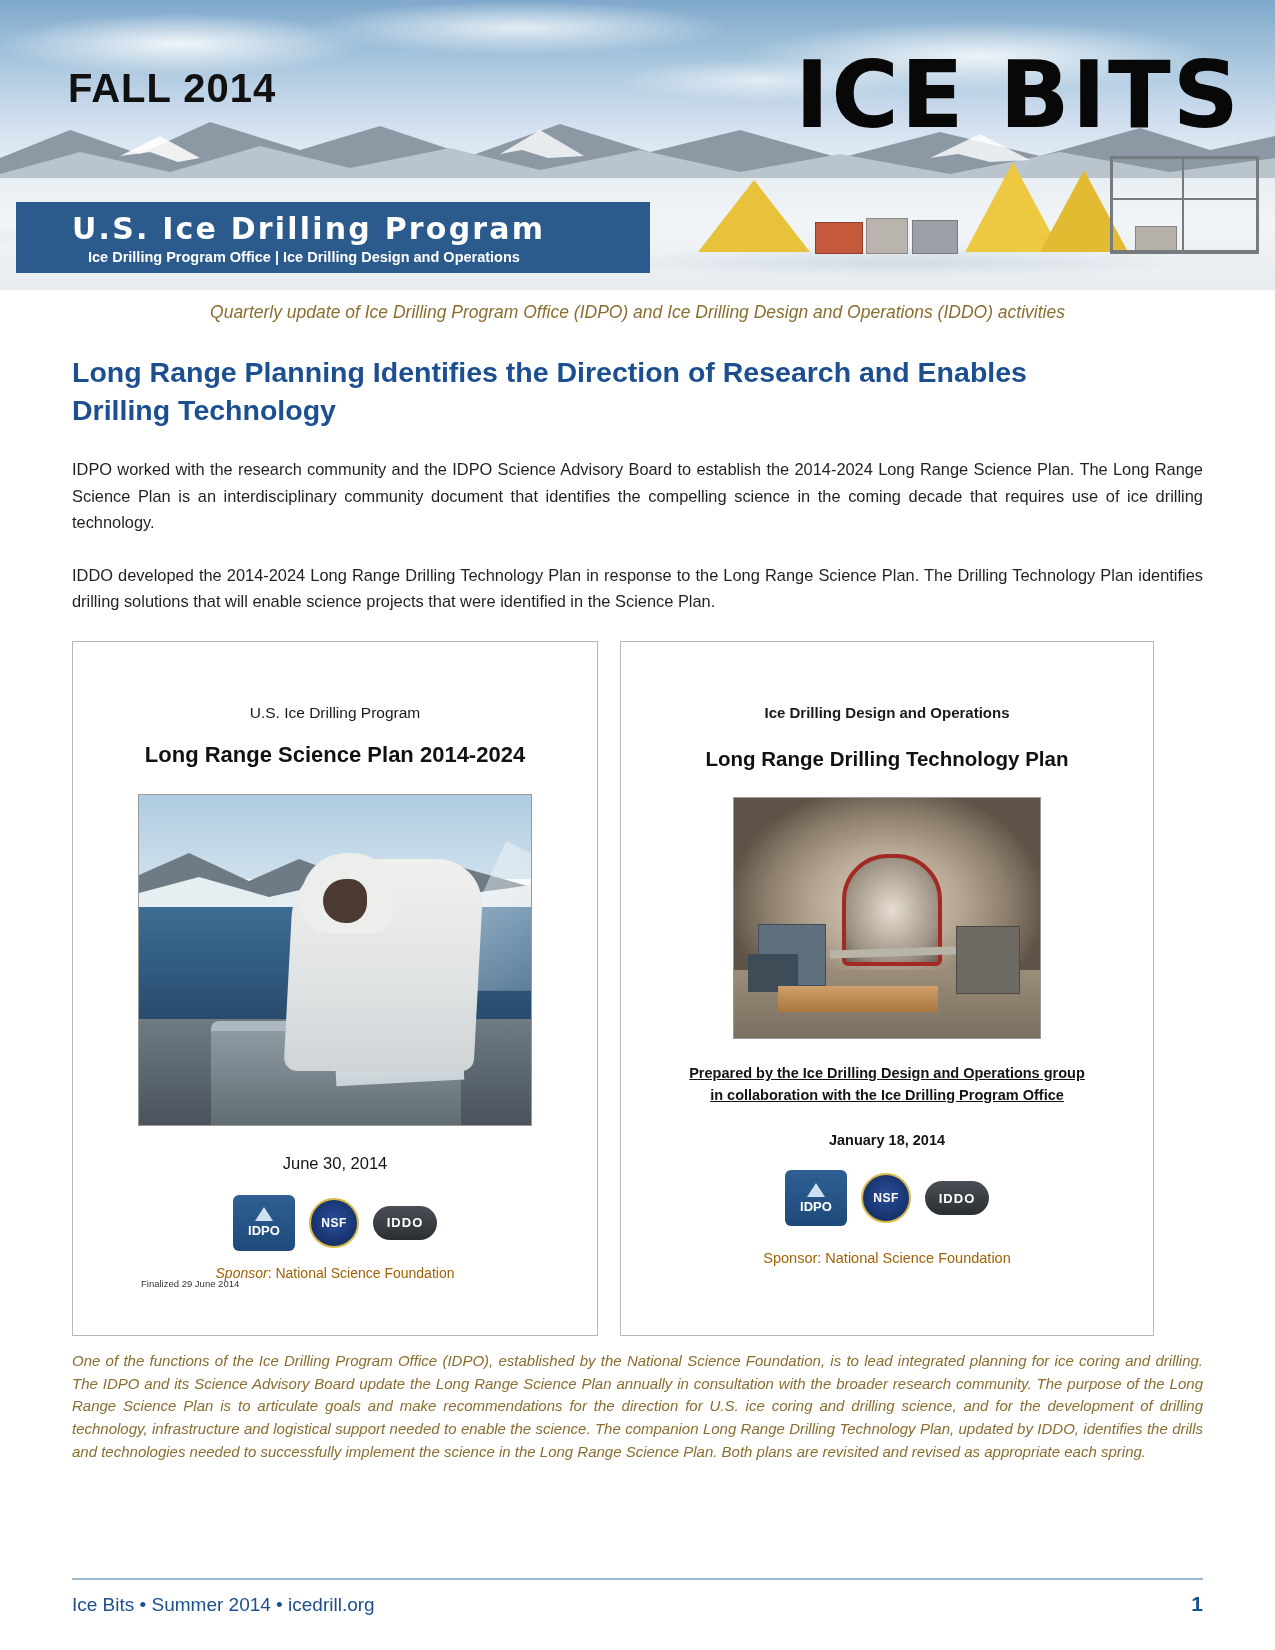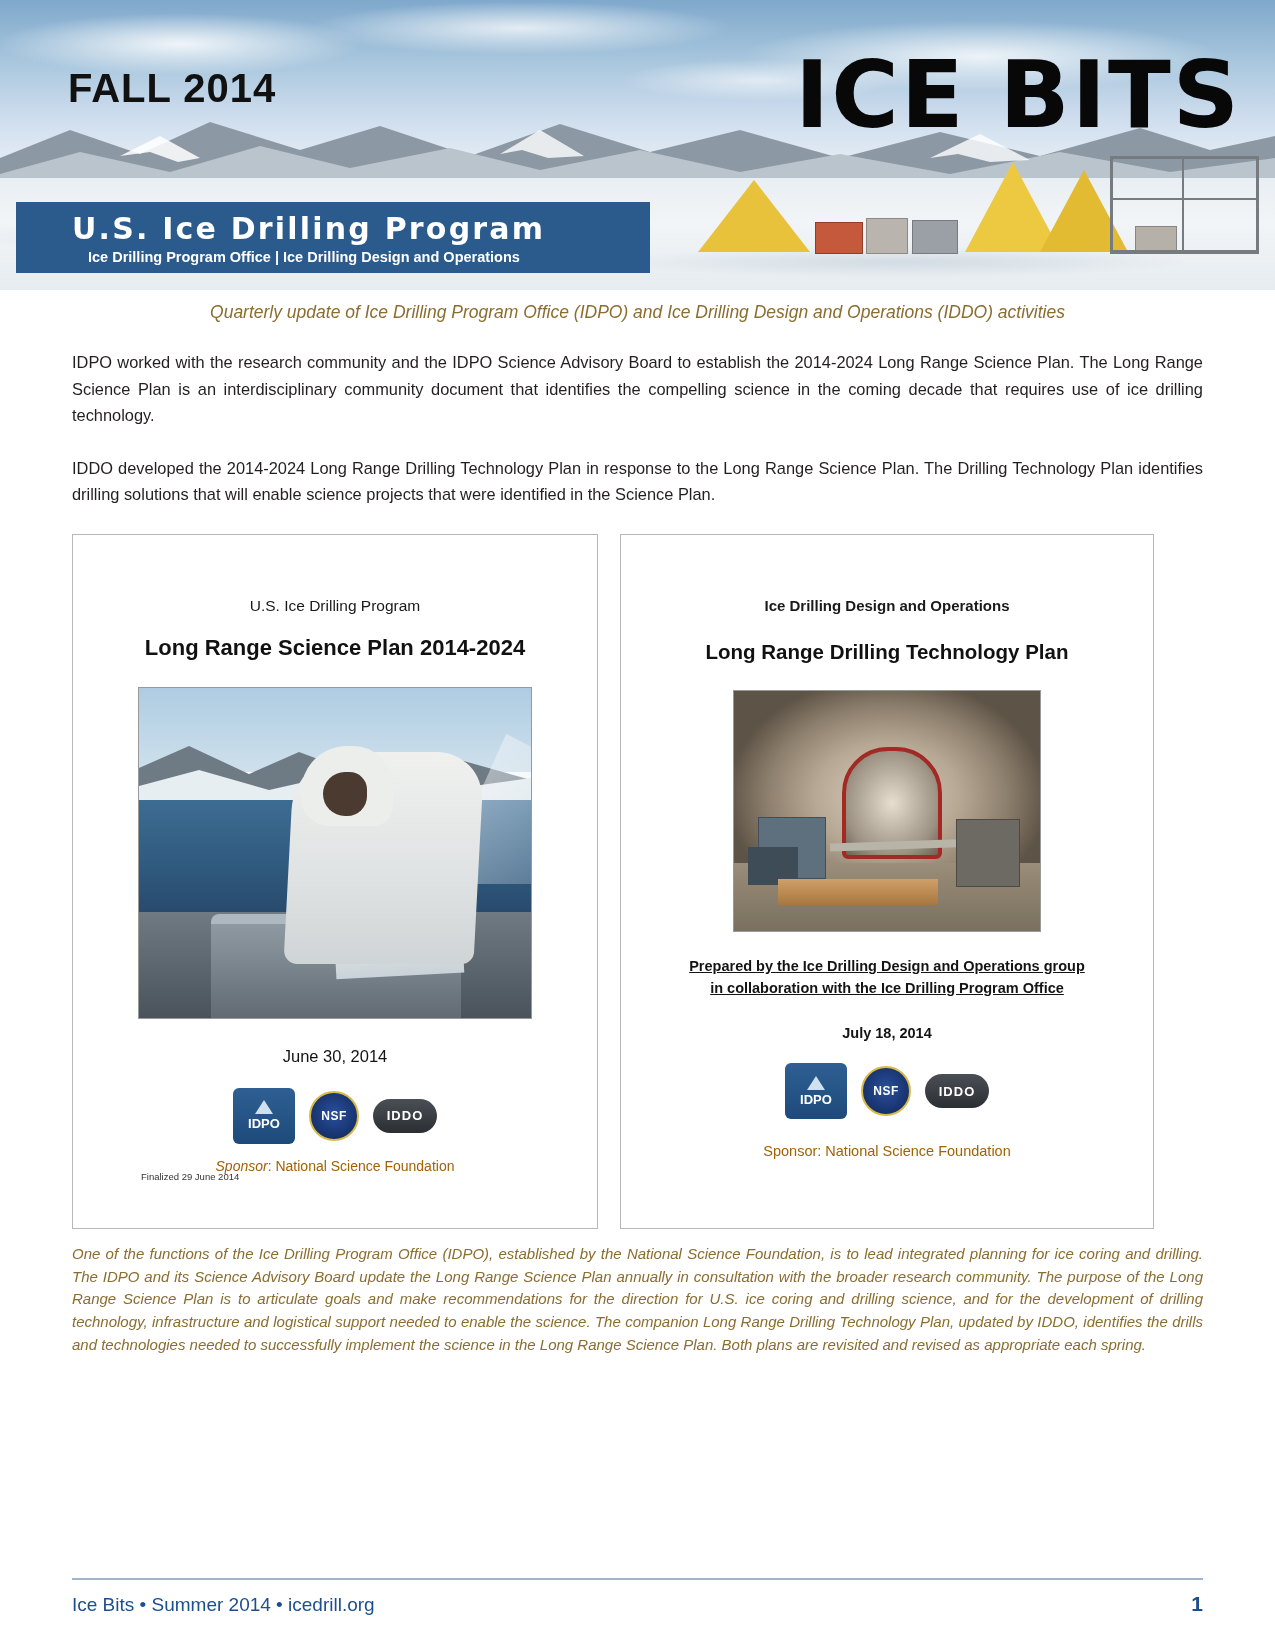--- a/index.html
+++ b/index.html
@@ -380,20 +380,24 @@
   <div class="blue-band">
     <div class="b-title">U.S. Ice Drilling Program</div>
     <div class="b-sub">Ice Drilling Program Office | Ice Drilling Design and Operations</div>
   </div>
 </div>
 
 <div class="quarterly">Quarterly update of Ice Drilling Program Office (IDPO) and Ice Drilling Design and Operations (IDDO) activities</div>
 
 <div class="page-body">
 
+  <h1 class="article-title">
+    <span>Long Range Planning Identifies the Direction of Research and Enables</span>
+    <span class="second-line">Drilling Technology</span>
+  </h1>
 
   <p class="body-text">IDPO worked with the research community and the IDPO Science Advisory Board to establish the 2014-2024 Long Range Science Plan. The Long Range Science Plan is an interdisciplinary community document that identifies the compelling science in the coming decade that requires use of ice drilling technology.</p>
   <p class="body-text">IDDO developed the 2014-2024 Long Range Drilling Technology Plan in response to the Long Range Science Plan. The Drilling Technology Plan identifies drilling solutions that will enable science projects that were identified in the Science Plan.</p>
 
   <div class="covers">
 
     <div class="cover-box cover-left">
       <div class="cv-org">U.S. Ice Drilling Program</div>
       <div class="cv-head">Long Range Science Plan 2014-2024</div>
 
@@ -448,21 +452,21 @@
         <div class="pr-boxL2"></div>
         <div class="pr-boxR"></div>
         <div class="pr-bench"></div>
       </div>
 
       <div class="cv-prepared">
         <span>Prepared by the Ice Drilling Design and Operations group</span><br>
         <span>in collaboration with the Ice Drilling Program Office</span>
       </div>
 
-      <div class="cv-date bold">July 18, 2014</div>
+      <div class="cv-date bold">January 18, 2014</div>
 
       <div class="logo-row">
         <div class="logo logo-idpo">
           <span class="tower"></span>
           <span>IDPO</span>
         </div>
         <div class="logo logo-nsf">
           <span>NSF</span>
         </div>
         <div class="logo logo-iddo">

